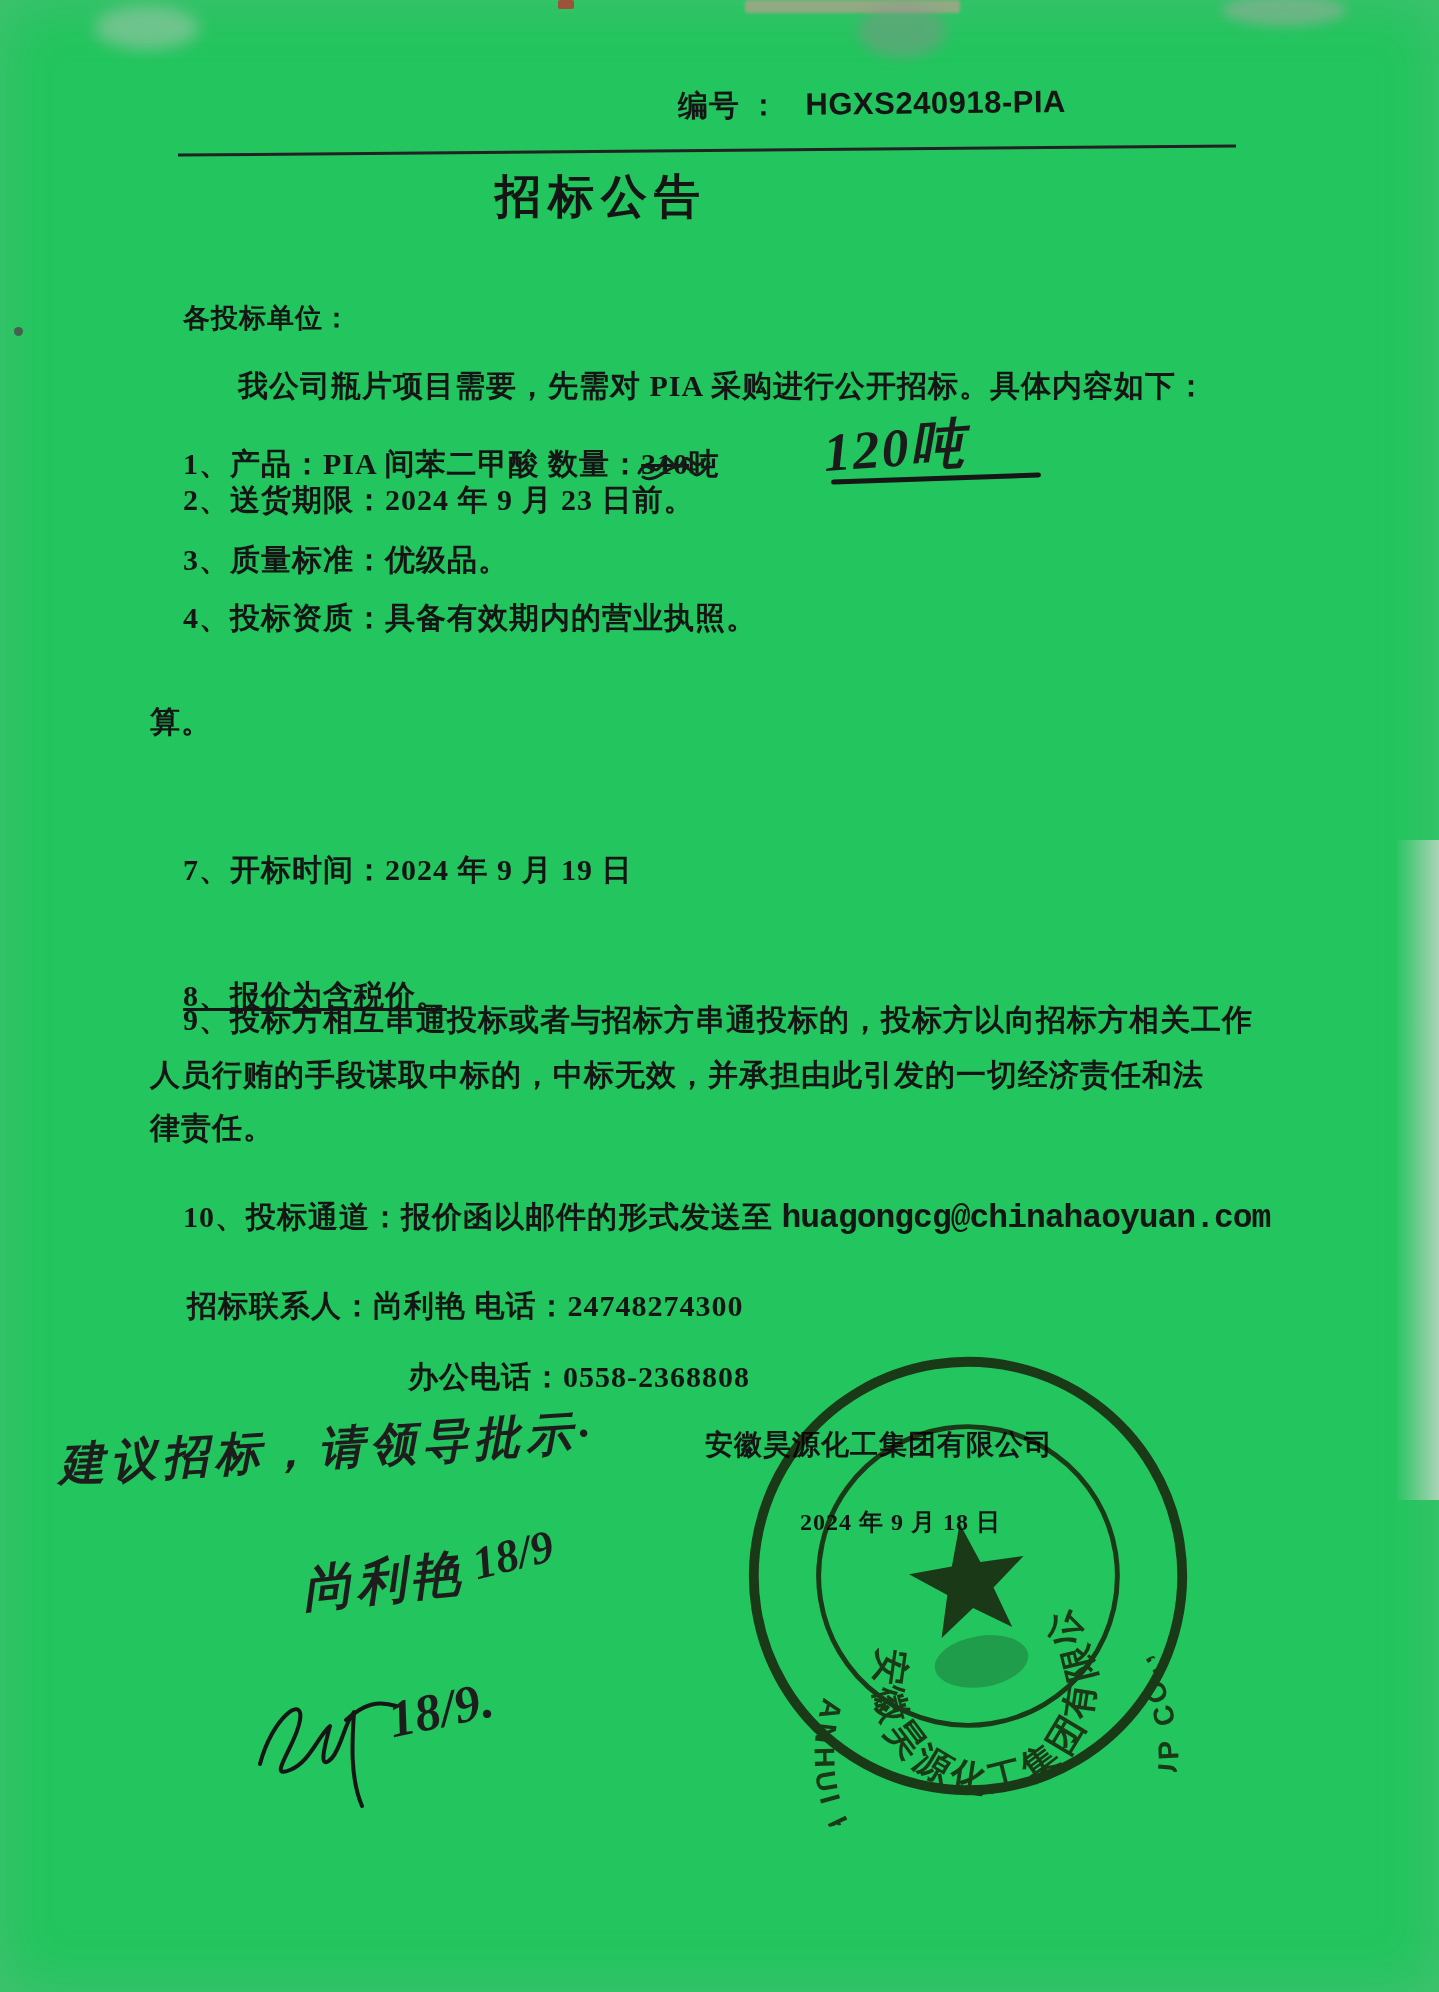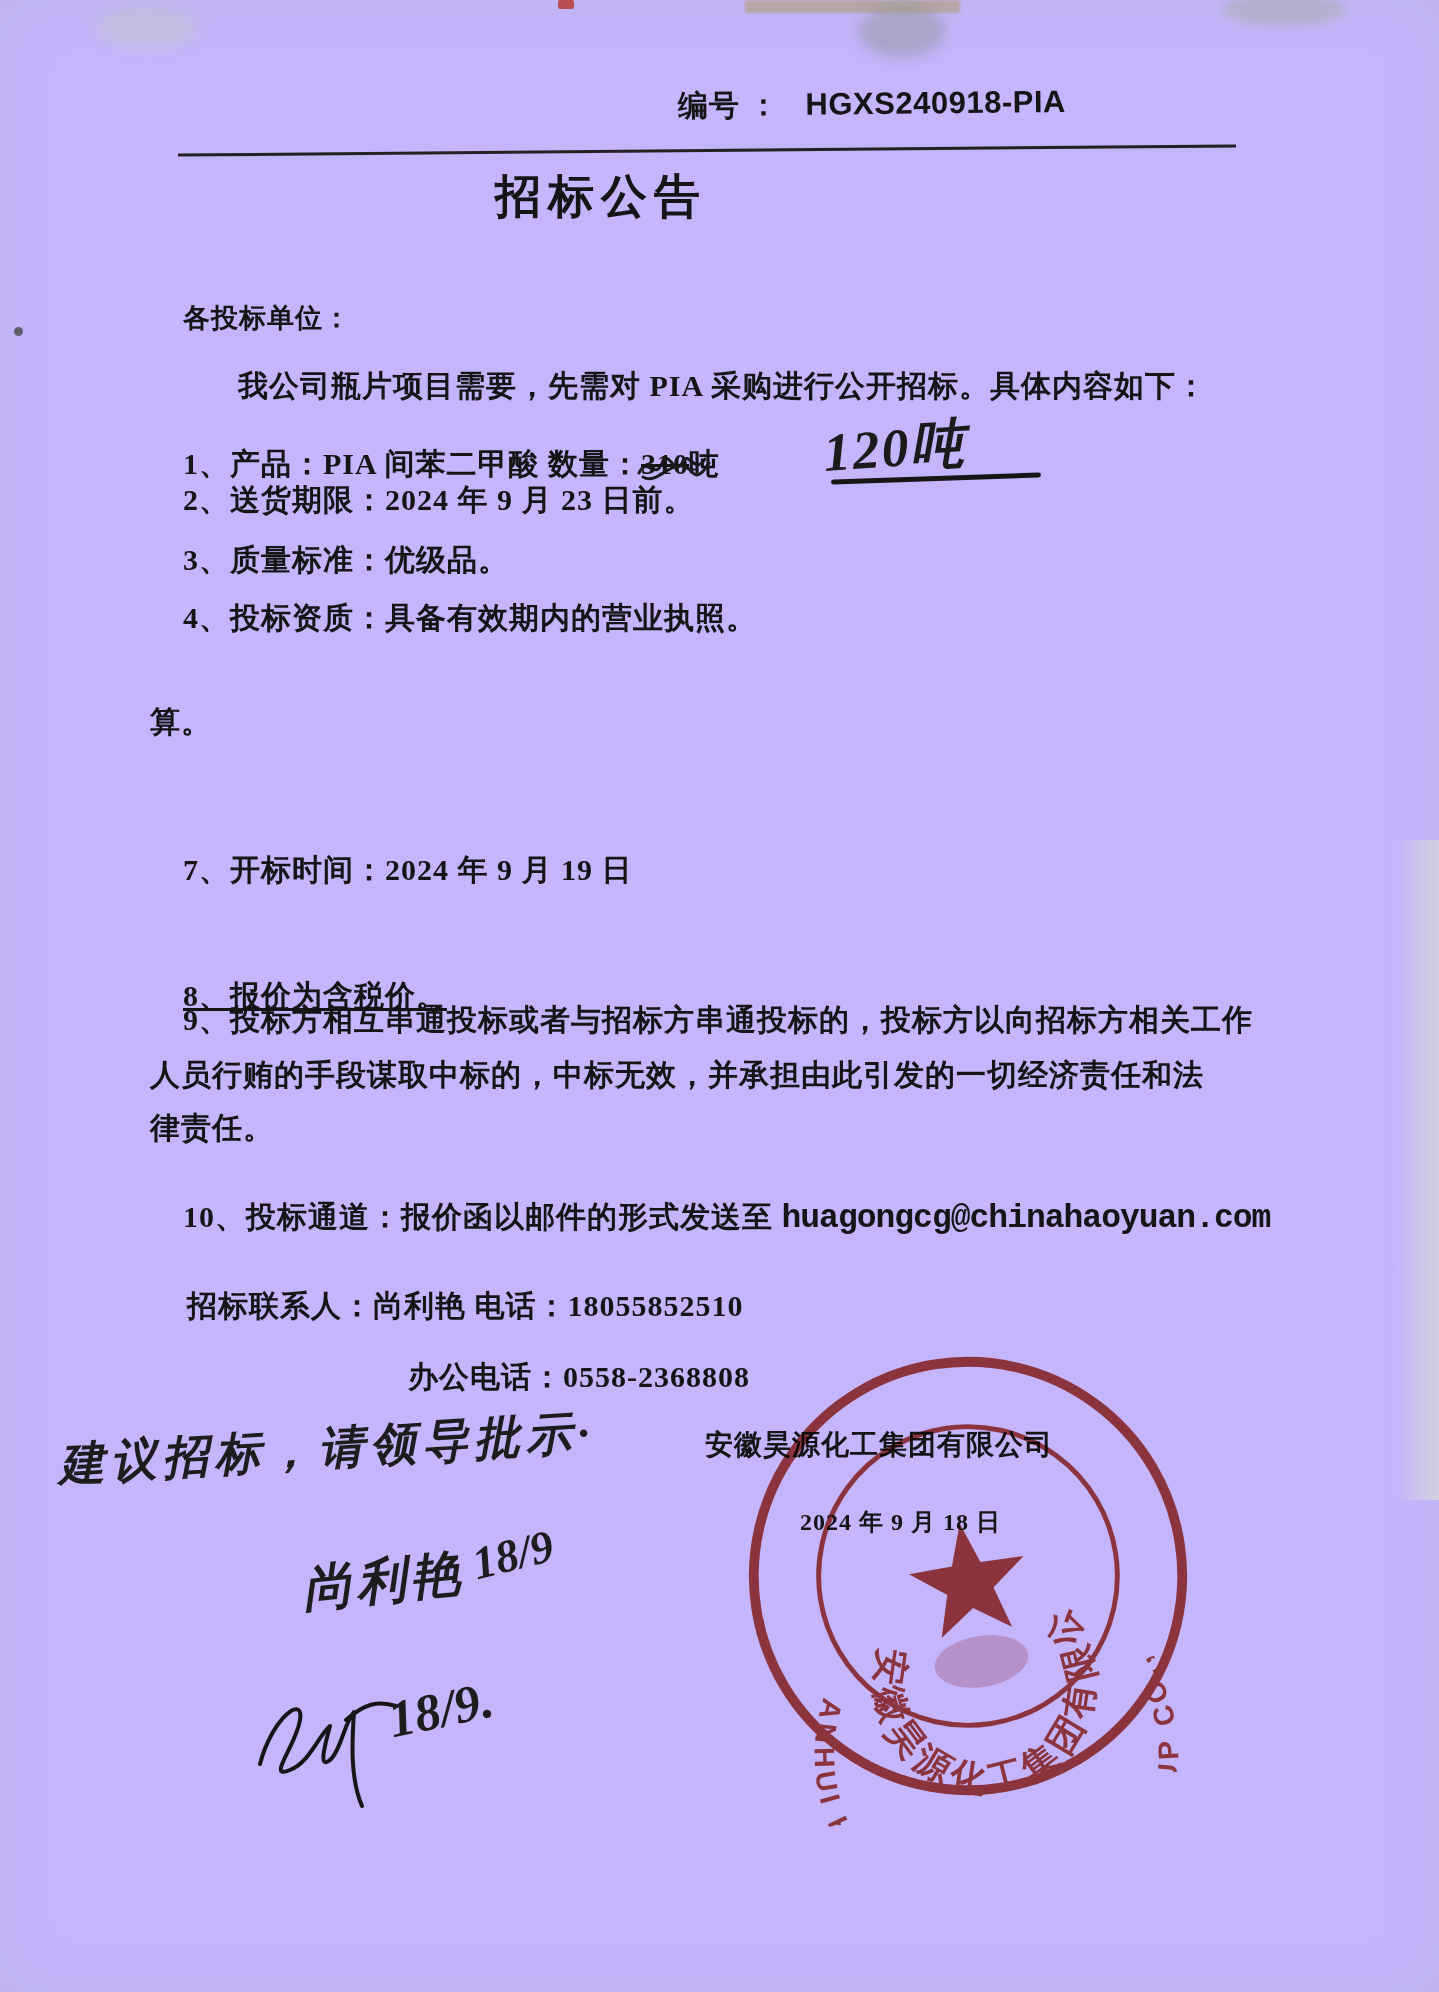--- a/index.html
+++ b/index.html
@@ -1,18 +1,18 @@
 <!DOCTYPE html>
 <html><head>
 <meta charset="utf-8">
 <style>
   html,body{margin:0;padding:0;background:#e9e9e7;}
   .page{
     position:relative;width:1439px;height:1992px;margin:0 auto;
-    background:#c4b5fd;overflow:hidden;
+    background:#22c55e;overflow:hidden;
     font-family:"Liberation Serif","DejaVu Serif",serif;color:#151515;
     box-shadow:inset 0 0 60px rgba(180,180,175,.25);
   }
   .t{position:absolute;font-weight:bold;font-size:30px;white-space:nowrap;letter-spacing:1px;}
   .doc-number{top:84px;left:678px;transform:rotate(-.6deg);}
   .doc-number .num{font-family:"Liberation Sans","DejaVu Sans",sans-serif;font-size:31px;letter-spacing:.5px;margin-left:26px;}
   .rule{position:absolute;top:149px;left:178px;width:1058px;height:3px;background:#222;transform:rotate(-.5deg);}
   .title{top:166px;left:495px;font-size:46px;letter-spacing:7px;}
   .salutation{top:300px;left:183px;font-size:27px;}
   .intro{top:366px;left:238px;}
@@ -84,21 +84,21 @@
   <div class="t line" style="top:850px;">7、开标时间：2024 年 9 月 19 日</div>
   <div class="t line" style="top:976px;text-decoration:underline;">8、报价为含税价。</div>
   <div class="t line" style="top:1000px;">9、投标方相互串通投标或者与招标方串通投标的，投标方以向招标方相关工作</div>
   <div class="t line cont" style="top:1055px;">人员行贿的手段谋取中标的，中标无效，并承担由此引发的一切经济责任和法</div>
   <div class="t line cont" style="top:1108px;">律责任。</div>
 
   <div class="t line" style="top:1197px;">
     <span>10、投标通道：报价函以邮件的形式发送至 </span><span class="email">huagongcg@chinahaoyuan.com</span>
   </div>
 
-  <div class="t line" style="top:1286px;left:187px;">招标联系人：尚利艳   电话：18055852510</div>
+  <div class="t line" style="top:1286px;left:187px;">招标联系人：尚利艳   电话：24748274300</div>
   <div class="t line" style="top:1357px;left:408px;">办公电话：0558-2368808</div>
 
   <div class="t company">安徽昊源化工集团有限公司</div>
   <div class="t sign-date">2024 年 9 月 18 日</div>
 
   <div class="hand hand-note">建议招标，请领导批示·</div>
   <div class="hand hand-sign1">尚利艳</div>
   <div class="hand hand-sign1-date">18/9</div>
   <svg class="sign2-svg" width="170" height="140" viewBox="0 0 170 140">
     <path d="M22,96 C34,50 66,26 62,52 C58,78 28,112 52,102 C72,94 80,68 92,58 C86,80 80,104 94,90 C104,78 106,56 116,44 C114,74 112,110 124,138 M108,52 C126,36 140,32 158,38" fill="none" stroke="#161616" stroke-width="4" stroke-linecap="round" stroke-linejoin="round"></path>

